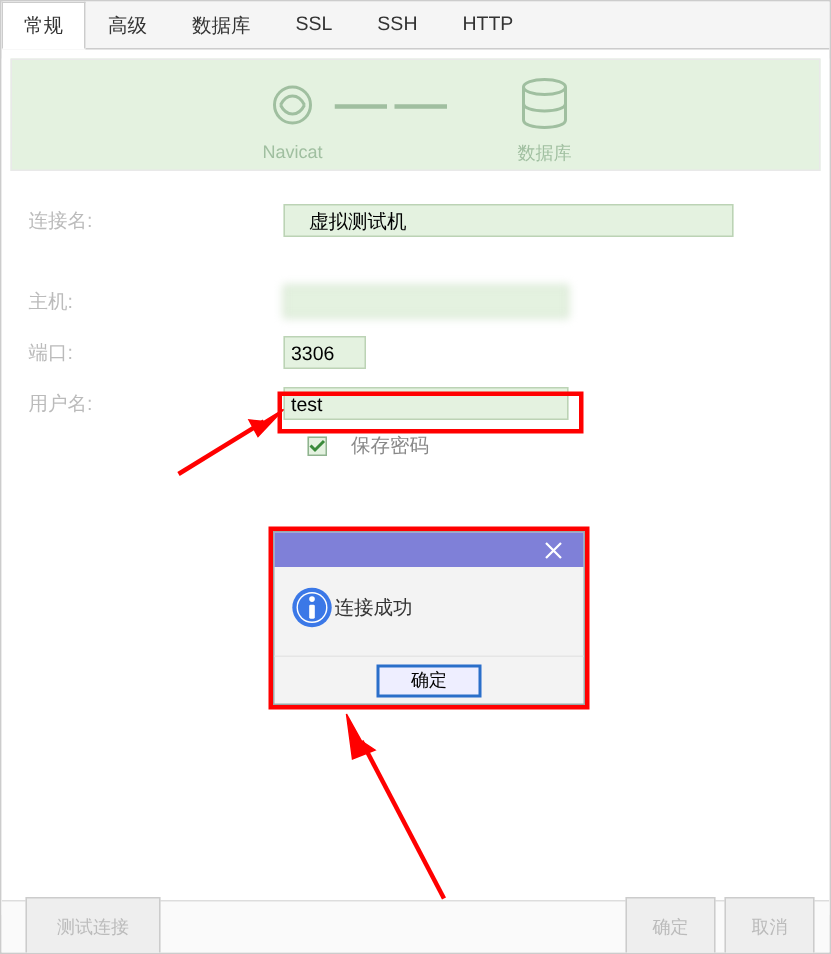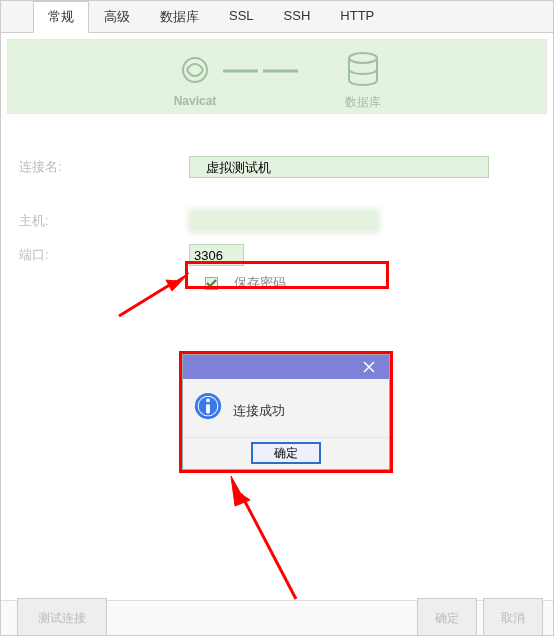--- a/index.html
+++ b/index.html
@@ -1,42 +1,42 @@
 <!DOCTYPE html>
 <html><head>
 <meta charset="utf-8">
 <style>
   * { box-sizing: border-box; margin: 0; padding: 0; font-family: "Microsoft YaHei", "SimSun", sans-serif; }
   body { width: 554px; height: 636px; background: #fff; position: relative; overflow: hidden; border:1px solid #ccc; }
-  .tabs { display: flex; border-bottom: 1px solid #ccc; background: #f5f5f5; padding-left: 32px; }
+  .tabs { display: flex; border-bottom: 1px solid #ccc; background: #f5f5f5; }
   .tab { padding: 6px 14px; font-size: 13px; color: #333; cursor: pointer; border: 1px solid transparent; margin-bottom:-1px; }
   .tab.active { background: #fff; border:1px solid #ccc; border-bottom:1px solid #fff; color:#333; }
   .content { background:#fff; padding:0; position:relative; height: calc(636px - 30px - 35px); }
   .diagram { margin:6px 6px 0 6px; height:75px; background:#e4f2e0; position:relative; border:1px solid #e9e9e9; }
   .diagram svg { position:absolute; }
   .diag-label { position:absolute; top:54px; font-size:12px; color:#a0bfa0; width:100px; text-align:center; }
-  .form { padding: 18px 0 0 18px; margin-top: 20px; }
+  .form { padding: 18px 0 0 18px; }
   .row { display:flex; align-items:center; height:30px; margin-bottom:4px; }
   .label { width:170px; color:#bbb; font-size:13px; }
   .input { height:22px; line-height:22px; padding:0 4px; font-size:13px; border:1px solid #bcd3b5; background:#e4f2e0; }
   .input.name { width: 300px; padding-left: 16px; }
   .input.host { width: 190px; filter: blur(3px); background:#e4f2e0; }
   .input.port { width: 55px; }
   .input.user { width: 190px; }
   .input.pass { width: 190px; letter-spacing:3px; font-size:10px; }
   .chkrow { padding-left: 186px; display:flex; align-items:center; font-size:13px; color:#888; gap:16px; }
   .chkrow .chk { width:13px; height:13px; border:1px solid #8fb38f; background:#e4f2e0; display:inline-flex; align-items:center; justify-content:center; }
   .chkrow .chk svg { width:11px; height:11px; }
   .red-box1 { position:absolute; border:3px solid #f00; left:184px; top:222px; width:204px; height:28px; pointer-events:none; }
   .arrow { position:absolute; pointer-events:none; stroke:#f00; fill:#f00; }
   .dialog-wrap { position:absolute; border:3px solid #f00; left:178px; top:312px; width:214px; height:122px; }
   .dialog { width:100%; height:100%; border:1px solid #9aa; background:#f3f3f3; display:flex; flex-direction:column; }
   .titlebar { height:28px; background:#7f80d8; display:flex; justify-content:flex-end; align-items:stretch; }
   .closebtn { width:40px; display:flex; align-items:center; justify-content:center; color:#fff; font-size:14px; }
-  .dlg-body { flex:1; display:flex; align-items:center; padding:12px 10px; gap:10px; }
+  .dlg-body { flex:1; display:flex; align-items:flex-start; padding:12px 10px; }
   .info-icon svg { width:30px; height:30px; }
   .dlg-msg { font-size:13px; color:#333; padding-top:6px; }
   .dlg-buttons { height:38px; display:flex; align-items:center; justify-content:center; border-top:1px solid #e5e5e5;}
   .dlg-ok { width:70px; height:22px; font-size:12px; border:2px solid #2a6fc9; background:#eef; display:flex; align-items:center; justify-content:center; cursor:pointer; }
   .footer { position:absolute; bottom:0; left:0; right:0; height:35px; border-top:1px solid #ddd; background:#fafafa; display:flex; align-items:center; padding:0 10px; }
   .footer-spacer { flex:1; }
   .btn { min-width:60px; height:40px; border:1px solid #ccc; background:#eee; color:#888; font-size:12px; display:flex; align-items:center; justify-content:center; margin-left:6px; padding:0 8px; cursor:pointer; }
   .btn.disabled { color:#bbb; }
 </style>
 </head>
@@ -64,37 +64,41 @@
     <svg style="left:215px;top:28px;" width="110" height="6">
         <line x1="0" y1="3" x2="110" y2="3" stroke="#a0bfa0" stroke-width="3" stroke-dasharray="35 5 35"></line>
       </svg>
     <svg style="left:335px;top:8px;" width="40" height="44" viewBox="0 0 40 44">
       <g fill="none" stroke="#a0bfa0" stroke-width="2">
         <ellipse cx="20" cy="10" rx="14" ry="5"></ellipse>
         <path d="M6 10v22c0 3 6 5 14 5s14-2 14-5V10"></path>
         <path d="M6 21c0 3 6 5 14 5s14-2 14-5"></path>
       </g>
     </svg>
-    <div class="diag-label" style="left:137px;font-weight:bold;">Navicat</div>
+    <div class="diag-label" style="left:137px;">Navicat</div>
     <div class="diag-label" style="left:305px;">数据库</div>
   </div>
 
   <div class="form">
     <div class="row">
       <div class="label">连接名:</div>
       <div class="input name">虚拟测试机</div>
     </div>
     <div style="height:20px"></div>
     <div class="row">
       <div class="label">主机:</div>
       <div class="input host"></div>
     </div>
     <div class="row">
       <div class="label">端口:</div>
       <div class="input port">3306</div>
+    </div>
+    <div class="row">
+      <div class="label">用户名:</div>
+      <div class="input user">test</div>
     </div>
     <div class="chkrow">
       <span class="chk">
         <svg viewBox="0 0 11 11">
             <path d="M1 5l3 3 6-6" stroke="#3a8a3a" stroke-width="2" fill="none"></path>
           </svg>
       </span>
       <span>保存密码</span>
     </div>
   </div>

